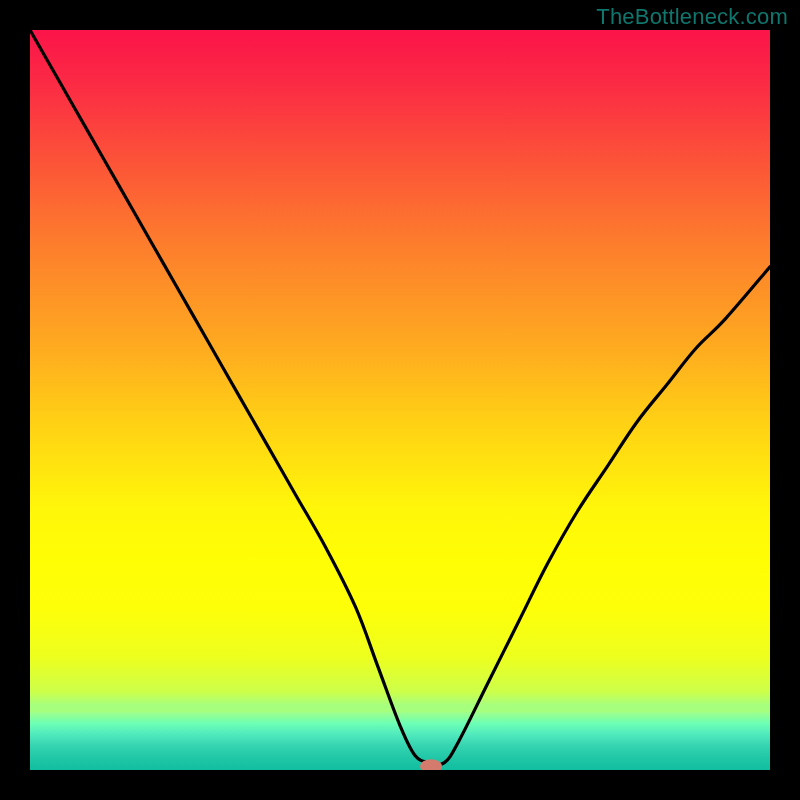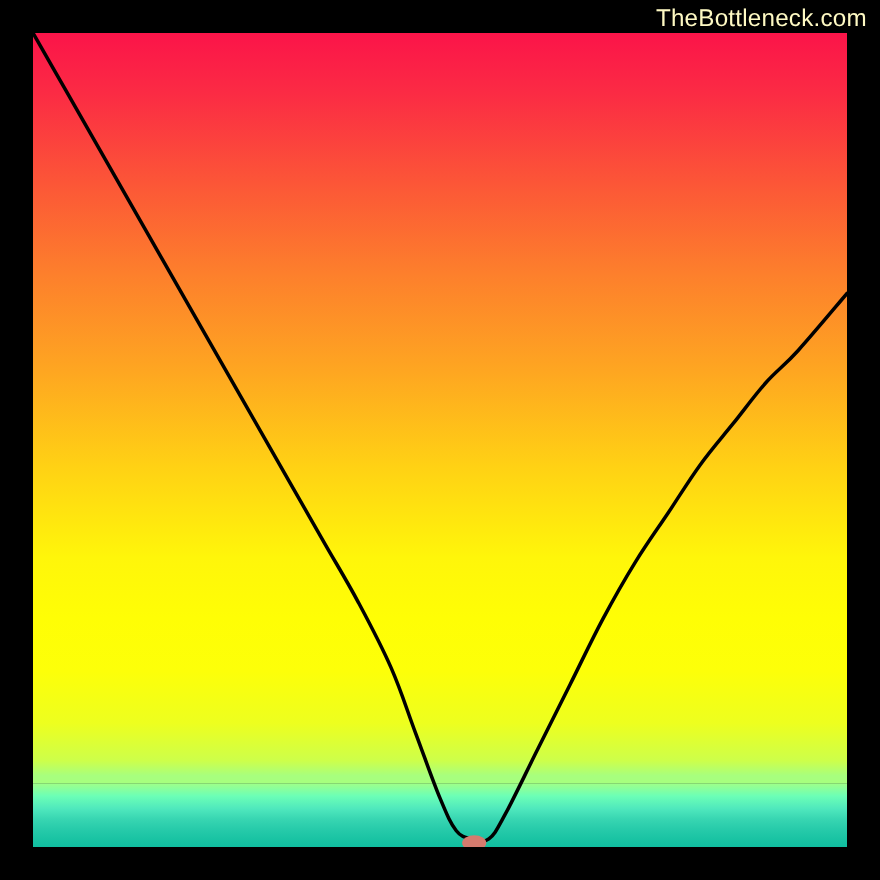--- a/index.html
+++ b/index.html
@@ -16,21 +16,21 @@
     left: 0;
     top: 0;
     width: 800px;
     height: 800px;
     background: #000;
   }
   .watermark {
     position: absolute;
     right: 12px;
     top: 4px;
-    color: #fef9c3;
+    color: #0f766e;
     font-size: 22px;
     letter-spacing: 0.2px;
     z-index: 30;
     font-weight: 500;
   }
   .plot {
     position: absolute;
     left: 30px;
     top: 30px;
     width: 740px;

